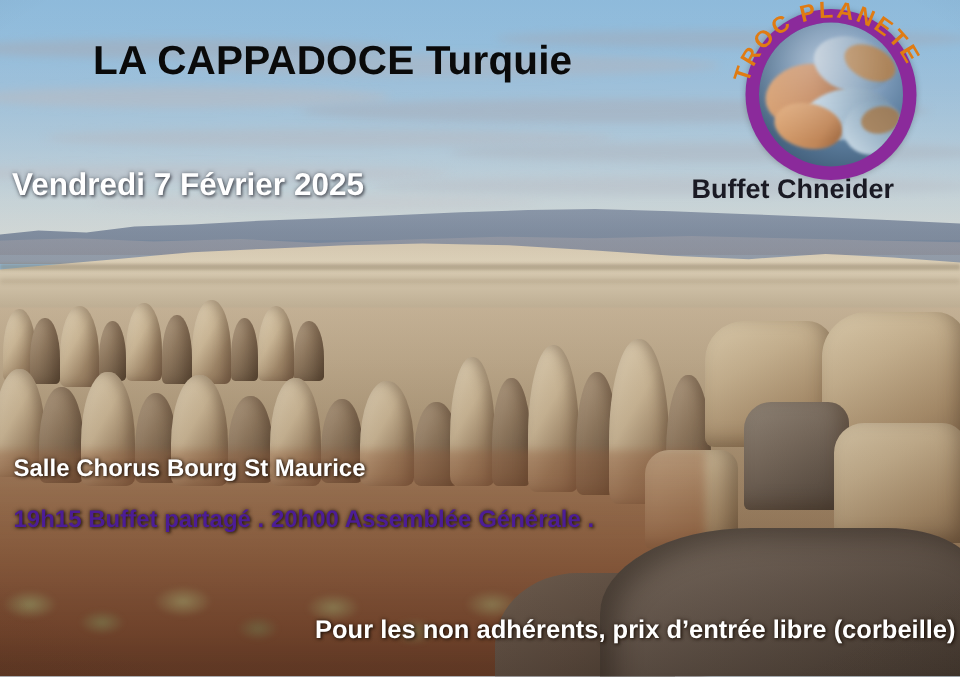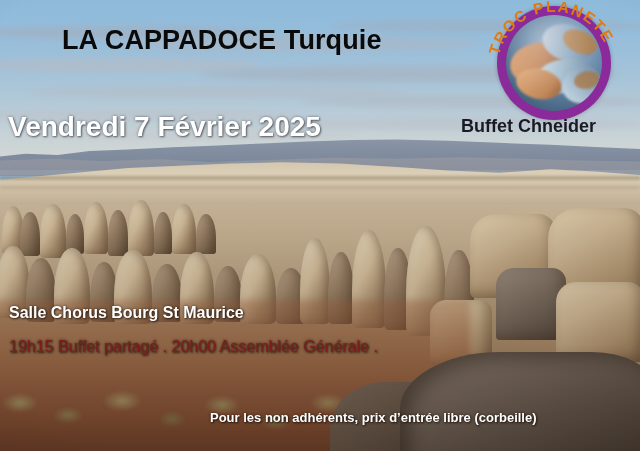--- a/index.html
+++ b/index.html
@@ -207,55 +207,55 @@
   }
   .title-main {
     left: 62px; top: 27px;
     font-size: 27px;
     font-weight: bold;
     color: #0a0a0a;
     letter-spacing: .1px;
   }
   .date-line {
     left: 8px; top: 113px;
-    font-size: 28px;
+    font-size: 21px;
     font-weight: bold;
     color: #ffffff;
     text-shadow: 0 0 3px rgba(40,40,50,.55), 1px 1px 2px rgba(20,20,30,.5);
   }
   .presenter {
     left: 461px; top: 117px;
     font-size: 18px;
     font-weight: bold;
     color: #1a1a24;
   }
   .venue {
     left: 9px; top: 305px;
     font-size: 16px;
     font-weight: bold;
     color: #ffffff;
     text-shadow: 0 0 3px rgba(35,22,12,.75), 1px 1px 2px rgba(30,18,10,.7);
   }
   .schedule1 {
     left: 9px; top: 339px;
     font-size: 16px;
-    font-weight: normal;
-    color: #7f1d1d;
+    font-weight: bold;
+    color: #4c1d95;
     text-shadow: 0 0 3px rgba(35,22,12,.75), 1px 1px 2px rgba(30,18,10,.7);
   }
   .schedule2 {
     left: 9px; top: 371px;
     font-size: 16px;
     font-weight: bold;
     color: #ffffff;
     text-shadow: 0 0 3px rgba(35,22,12,.75), 1px 1px 2px rgba(30,18,10,.7);
   }
   .note {
     left: 210px; top: 411px;
-    font-size: 13px;
+    font-size: 17px;
     font-weight: bold;
     color: #ffffff;
     text-shadow: 0 0 3px rgba(35,22,12,.8), 1px 1px 2px rgba(25,15,8,.75);
     text-align: right;
   }
 
   
   .logo {
     position: absolute;
     left: 497px; top: 6px;

